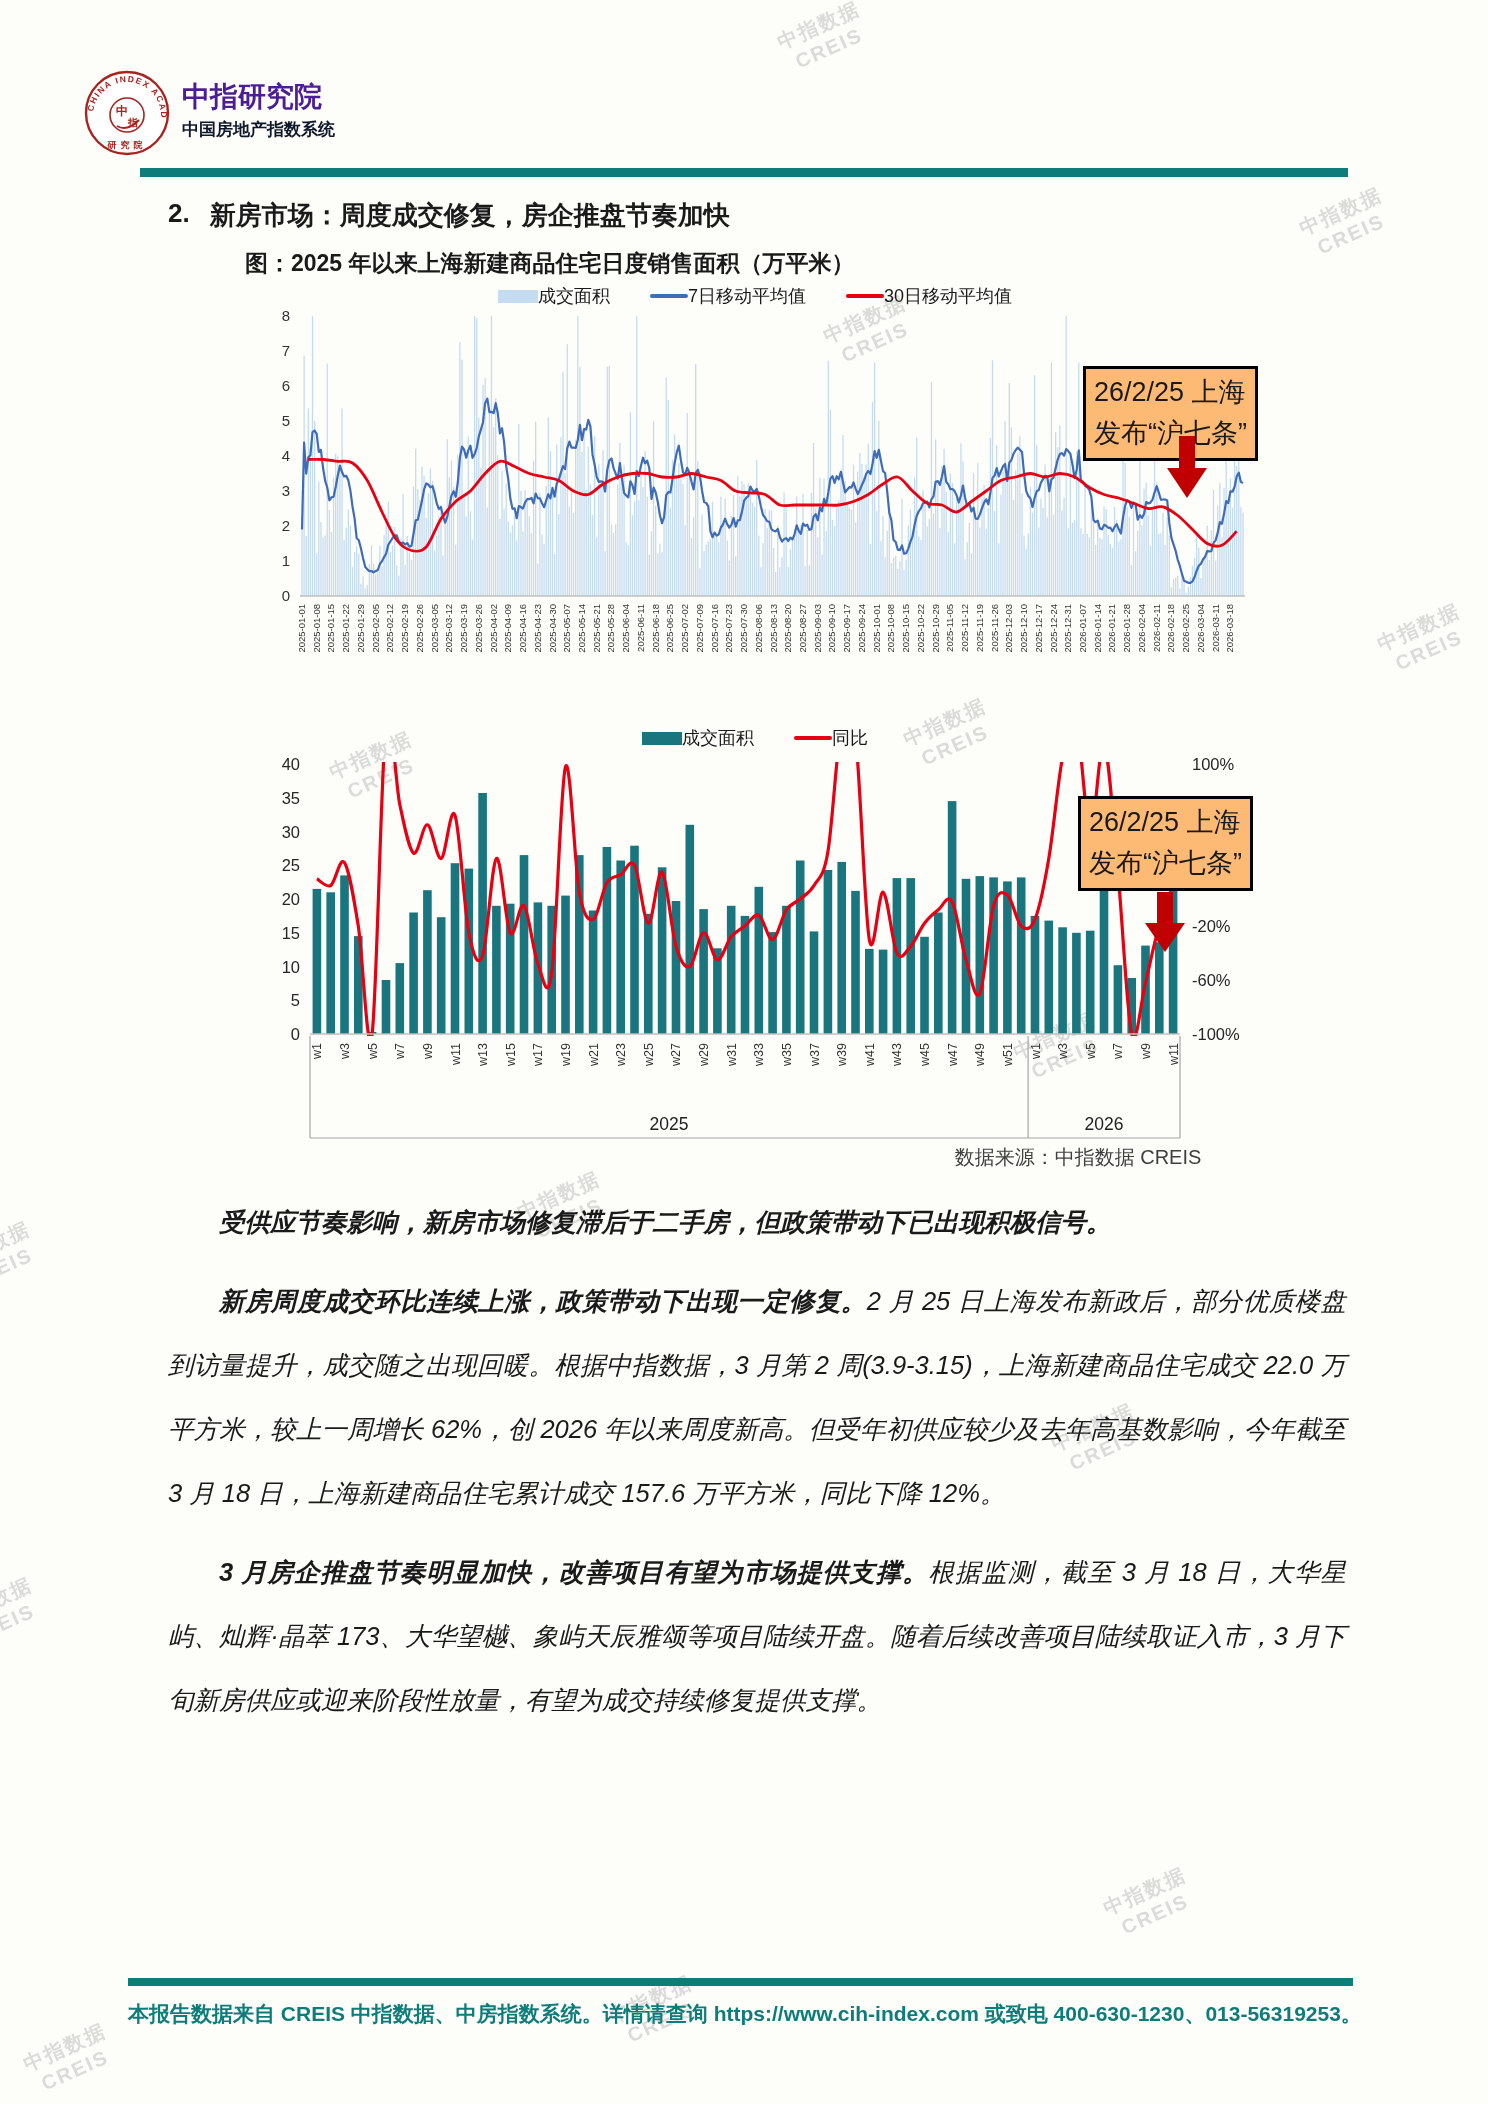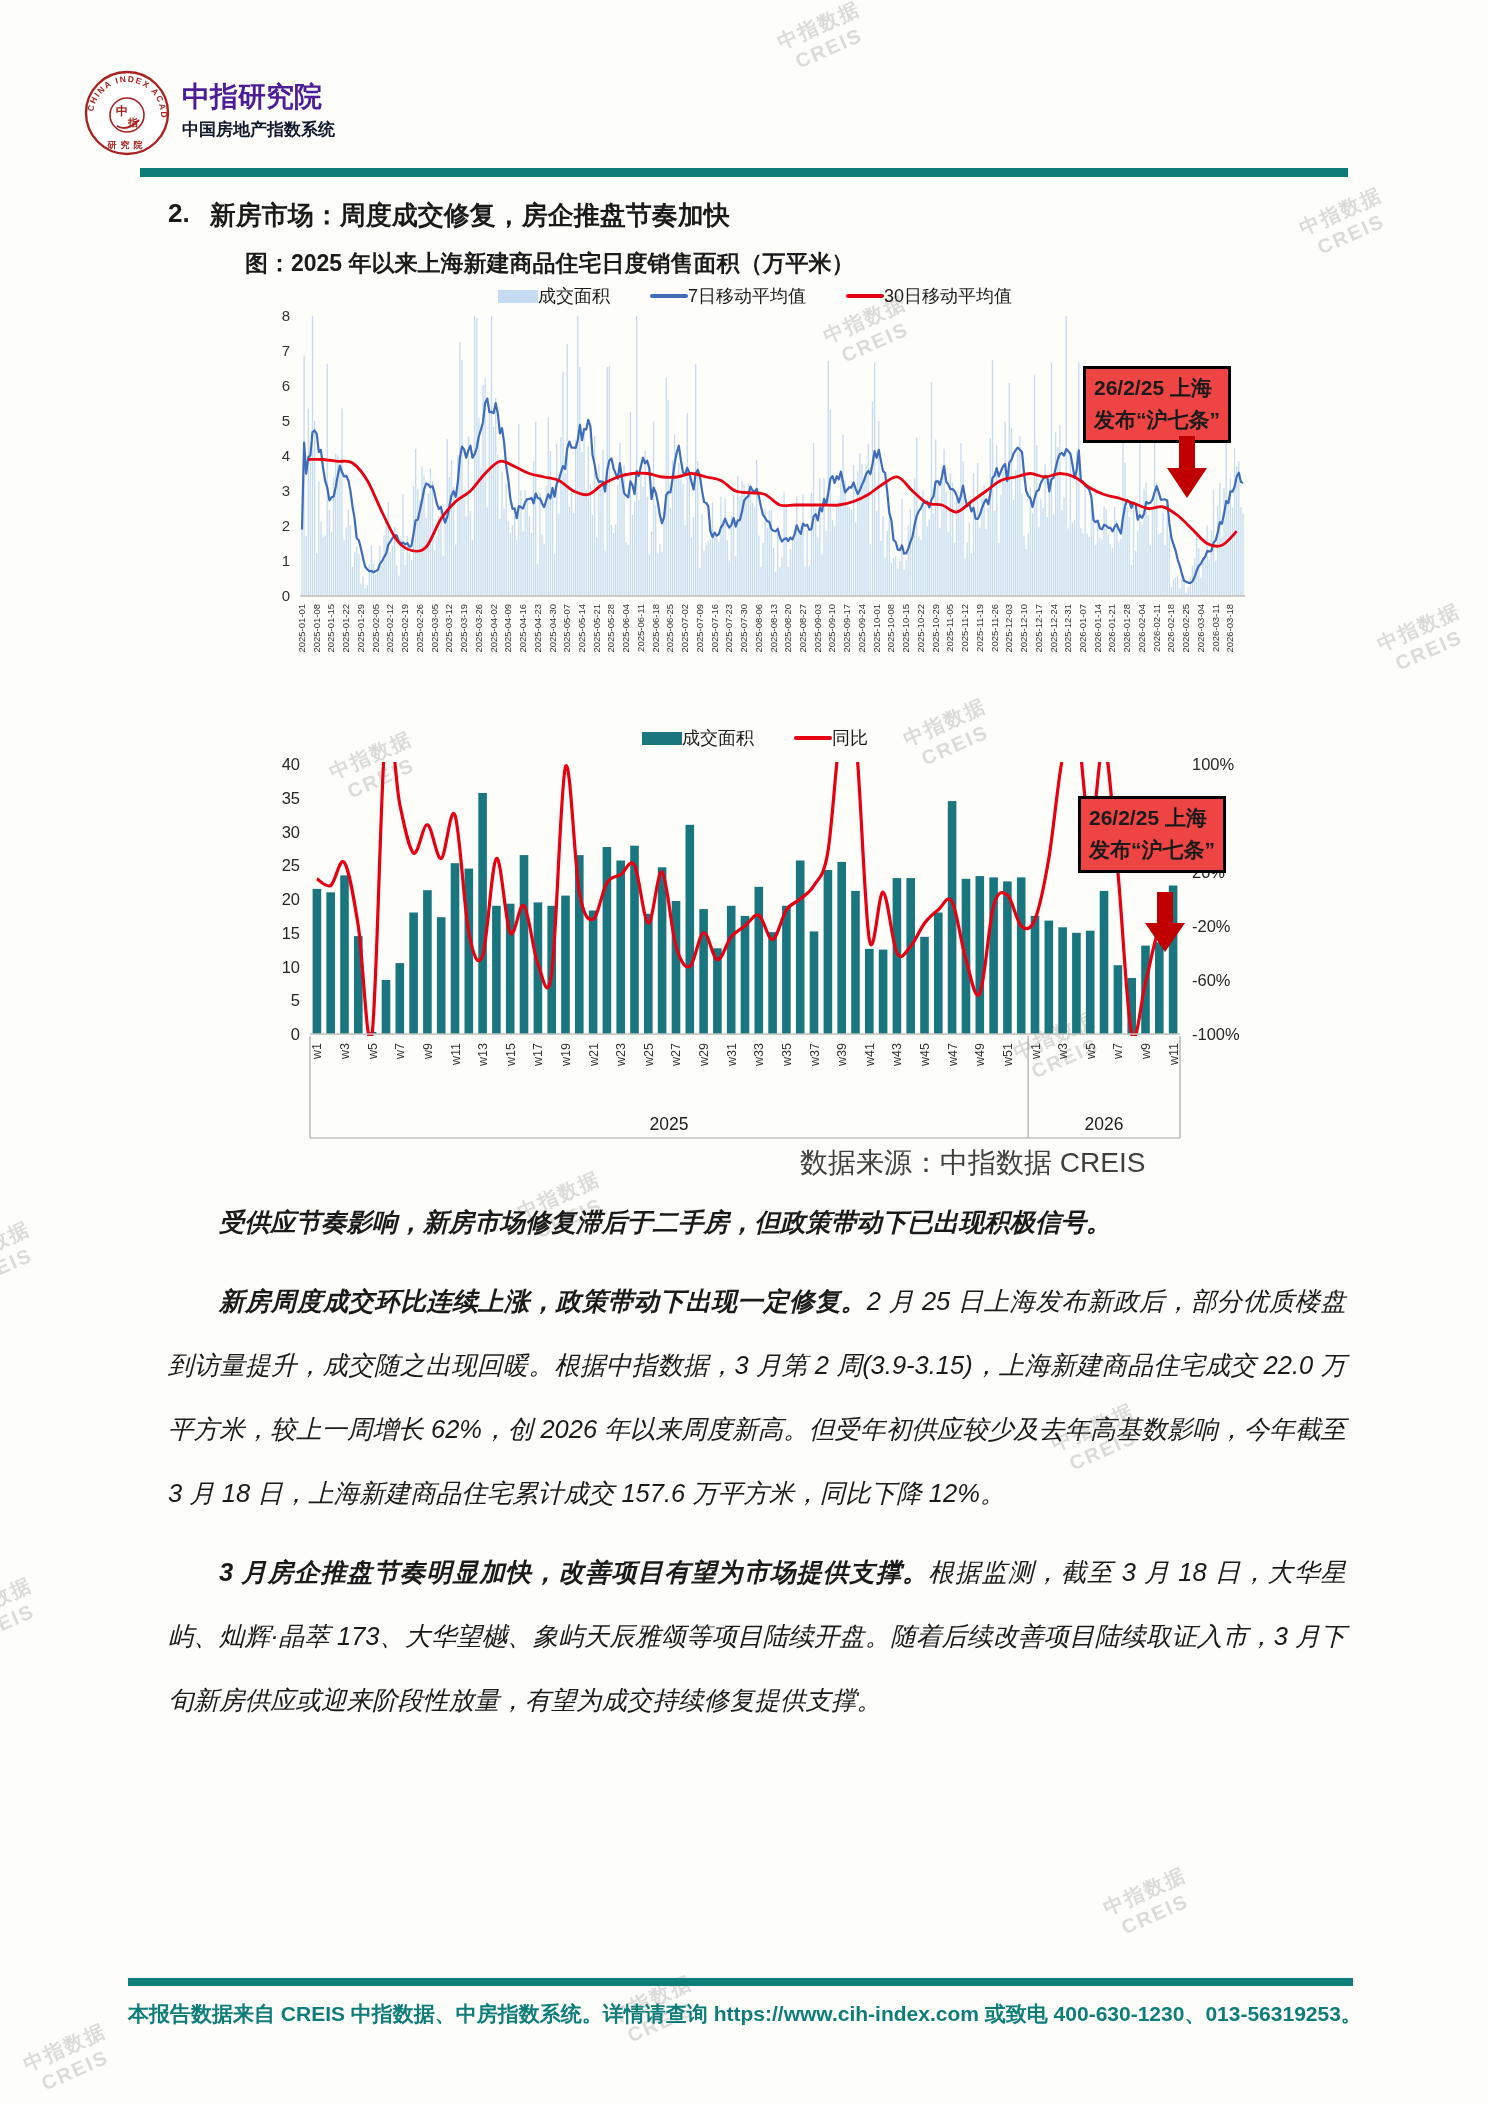--- a/index.html
+++ b/index.html
@@ -24,26 +24,26 @@
           align-items:center;gap:40px;font-size:18px;}
   .legend-item{display:flex;align-items:center;}
   .sw-bar1{width:40px;height:13px;background:#c5dcf0;}
   .sw-bar2{width:40px;height:13px;background:#1a767e;}
   .sw-line{width:38px;height:4px;border-radius:2px;}
   .sw-blue{background:#3e6cb8;}
   .sw-red{background:#e60012;}
   .chart-svg{position:absolute;left:0;}
   #chart1 .chart-svg{top:60px;}
   #chart2 .chart-svg{top:66px;}
-  .anno{position:absolute;background:#ef4444;border:3px solid #000;padding:3px 8px 5px;
-        font-size:21px;line-height:1.5;font-weight:bold;z-index:6;white-space:nowrap;}
+  .anno{position:absolute;background:#fdba74;border:3px solid #000;padding:3px 8px 5px;
+        font-size:27px;line-height:1.5;font-weight:normal;z-index:6;white-space:nowrap;}
   .arrow{position:absolute;z-index:6;}
   
-  .source-note{position:absolute;left:800px;top:1144px;width:556px;text-align:left;
-               font-size:28px;color:#3f3f3f;z-index:2;}
+  .source-note{position:absolute;left:800px;top:1144px;width:556px;text-align:center;
+               font-size:20px;color:#3f3f3f;z-index:2;}
   .body-text{position:absolute;left:168px;top:1190px;width:1178px;z-index:2;}
   .body-text p{margin:0 0 15px;font-size:25.5px;line-height:64px;text-align:justify;text-indent:2em;font-style:italic;}
   
   .frule{position:absolute;left:128px;top:1978px;width:1225px;height:8px;background:#0e7d7a;z-index:2;}
   .footer-note{position:absolute;left:128px;top:2000px;width:1250px;font-size:21px;font-weight:bold;
                color:#0e7d7a;z-index:2;}
   .footer-note span{color:#0e7d7a;text-align:right;}
   svg text{font-family:"Liberation Sans","DejaVu Sans",sans-serif;}
 </style>
 </head>

